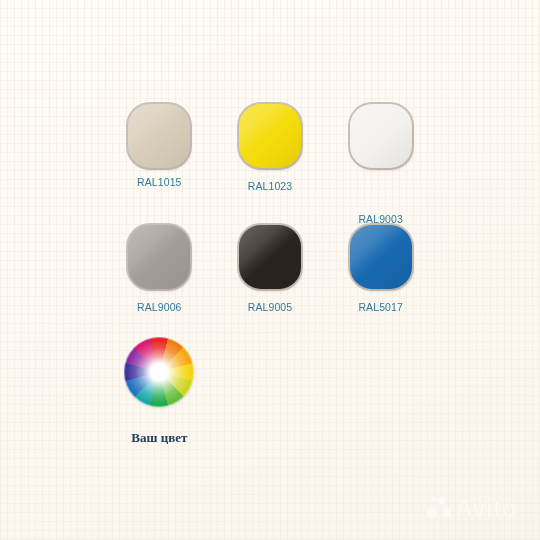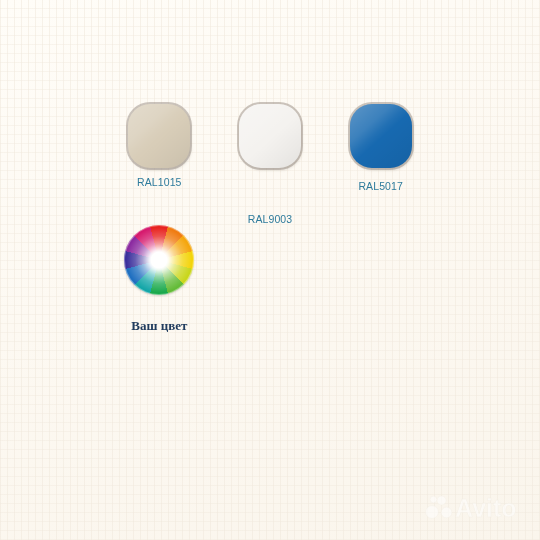--- a/index.html
+++ b/index.html
@@ -149,28 +149,40 @@
 
 <div class="bg-texture"></div>
 
 <div class="swatch-grid">
 
   <div class="swatch-cell">
     <div class="swatch-chip" style="background-color: rgb(216, 205, 184);"></div>
     <div class="swatch-label" style="color: rgb(46, 123, 156); margin-top: 8px;">RAL1015</div>
   </div>
 
+  <div class="swatch-cell">
+    <div class="swatch-chip" style="background-color: rgb(245, 220, 10);"></div>
+    <div class="swatch-label" style="color: rgb(46, 123, 156);">RAL1023</div>
+  </div>
 
 
   <div class="swatch-cell">
     <div class="swatch-chip" style="background-color: rgb(244, 242, 239);"></div>
     <div class="swatch-label" style="color: rgb(46, 123, 156); margin-top: 45px;">RAL9003</div>
   </div>
 
-
+  <div class="swatch-cell">
+    <div class="swatch-chip" style="background-color: rgb(163, 157, 151);"></div>
+    <div class="swatch-label" style="color: rgb(46, 123, 156);">RAL9006</div>
+  </div>
+
+  <div class="swatch-cell">
+    <div class="swatch-chip" style="background-color: rgb(42, 36, 31);"></div>
+    <div class="swatch-label" style="color: rgb(46, 123, 156);">RAL9005</div>
+  </div>
 
 
   <div class="swatch-cell">
     <div class="swatch-chip" style="background-color: rgb(23, 105, 176);"></div>
     <div class="swatch-label" style="color: rgb(46, 123, 156);">RAL5017</div>
   </div>
 
   <div class="swatch-cell">
     <div class="wheel">
       <div class="wheel-segments" style="background: conic-gradient(from -15deg, rgb(232, 34, 31) 0deg, rgb(232, 34, 31) 30deg, rgb(240, 124, 18) 30deg, rgb(240, 124, 18) 60deg, rgb(245, 166, 13) 60deg, rgb(245, 166, 13) 90deg, rgb(243, 212, 11) 90deg, rgb(243, 212, 11) 120deg, rgb(201, 214, 27) 120deg, rgb(201, 214, 27) 150deg, rgb(99, 187, 55) 150deg, rgb(99, 187, 55) 180deg, rgb(26, 169, 76) 180deg, rgb(26, 169, 76) 210deg, rgb(19, 166, 168) 210deg, rgb(19, 166, 168) 240deg, rgb(31, 111, 192) 240deg, rgb(31, 111, 192) 270deg, rgb(59, 47, 156) 270deg, rgb(59, 47, 156) 300deg, rgb(139, 42, 160) 300deg, rgb(139, 42, 160) 330deg, rgb(214, 26, 110) 330deg, rgb(214, 26, 110) 360deg);"></div>

